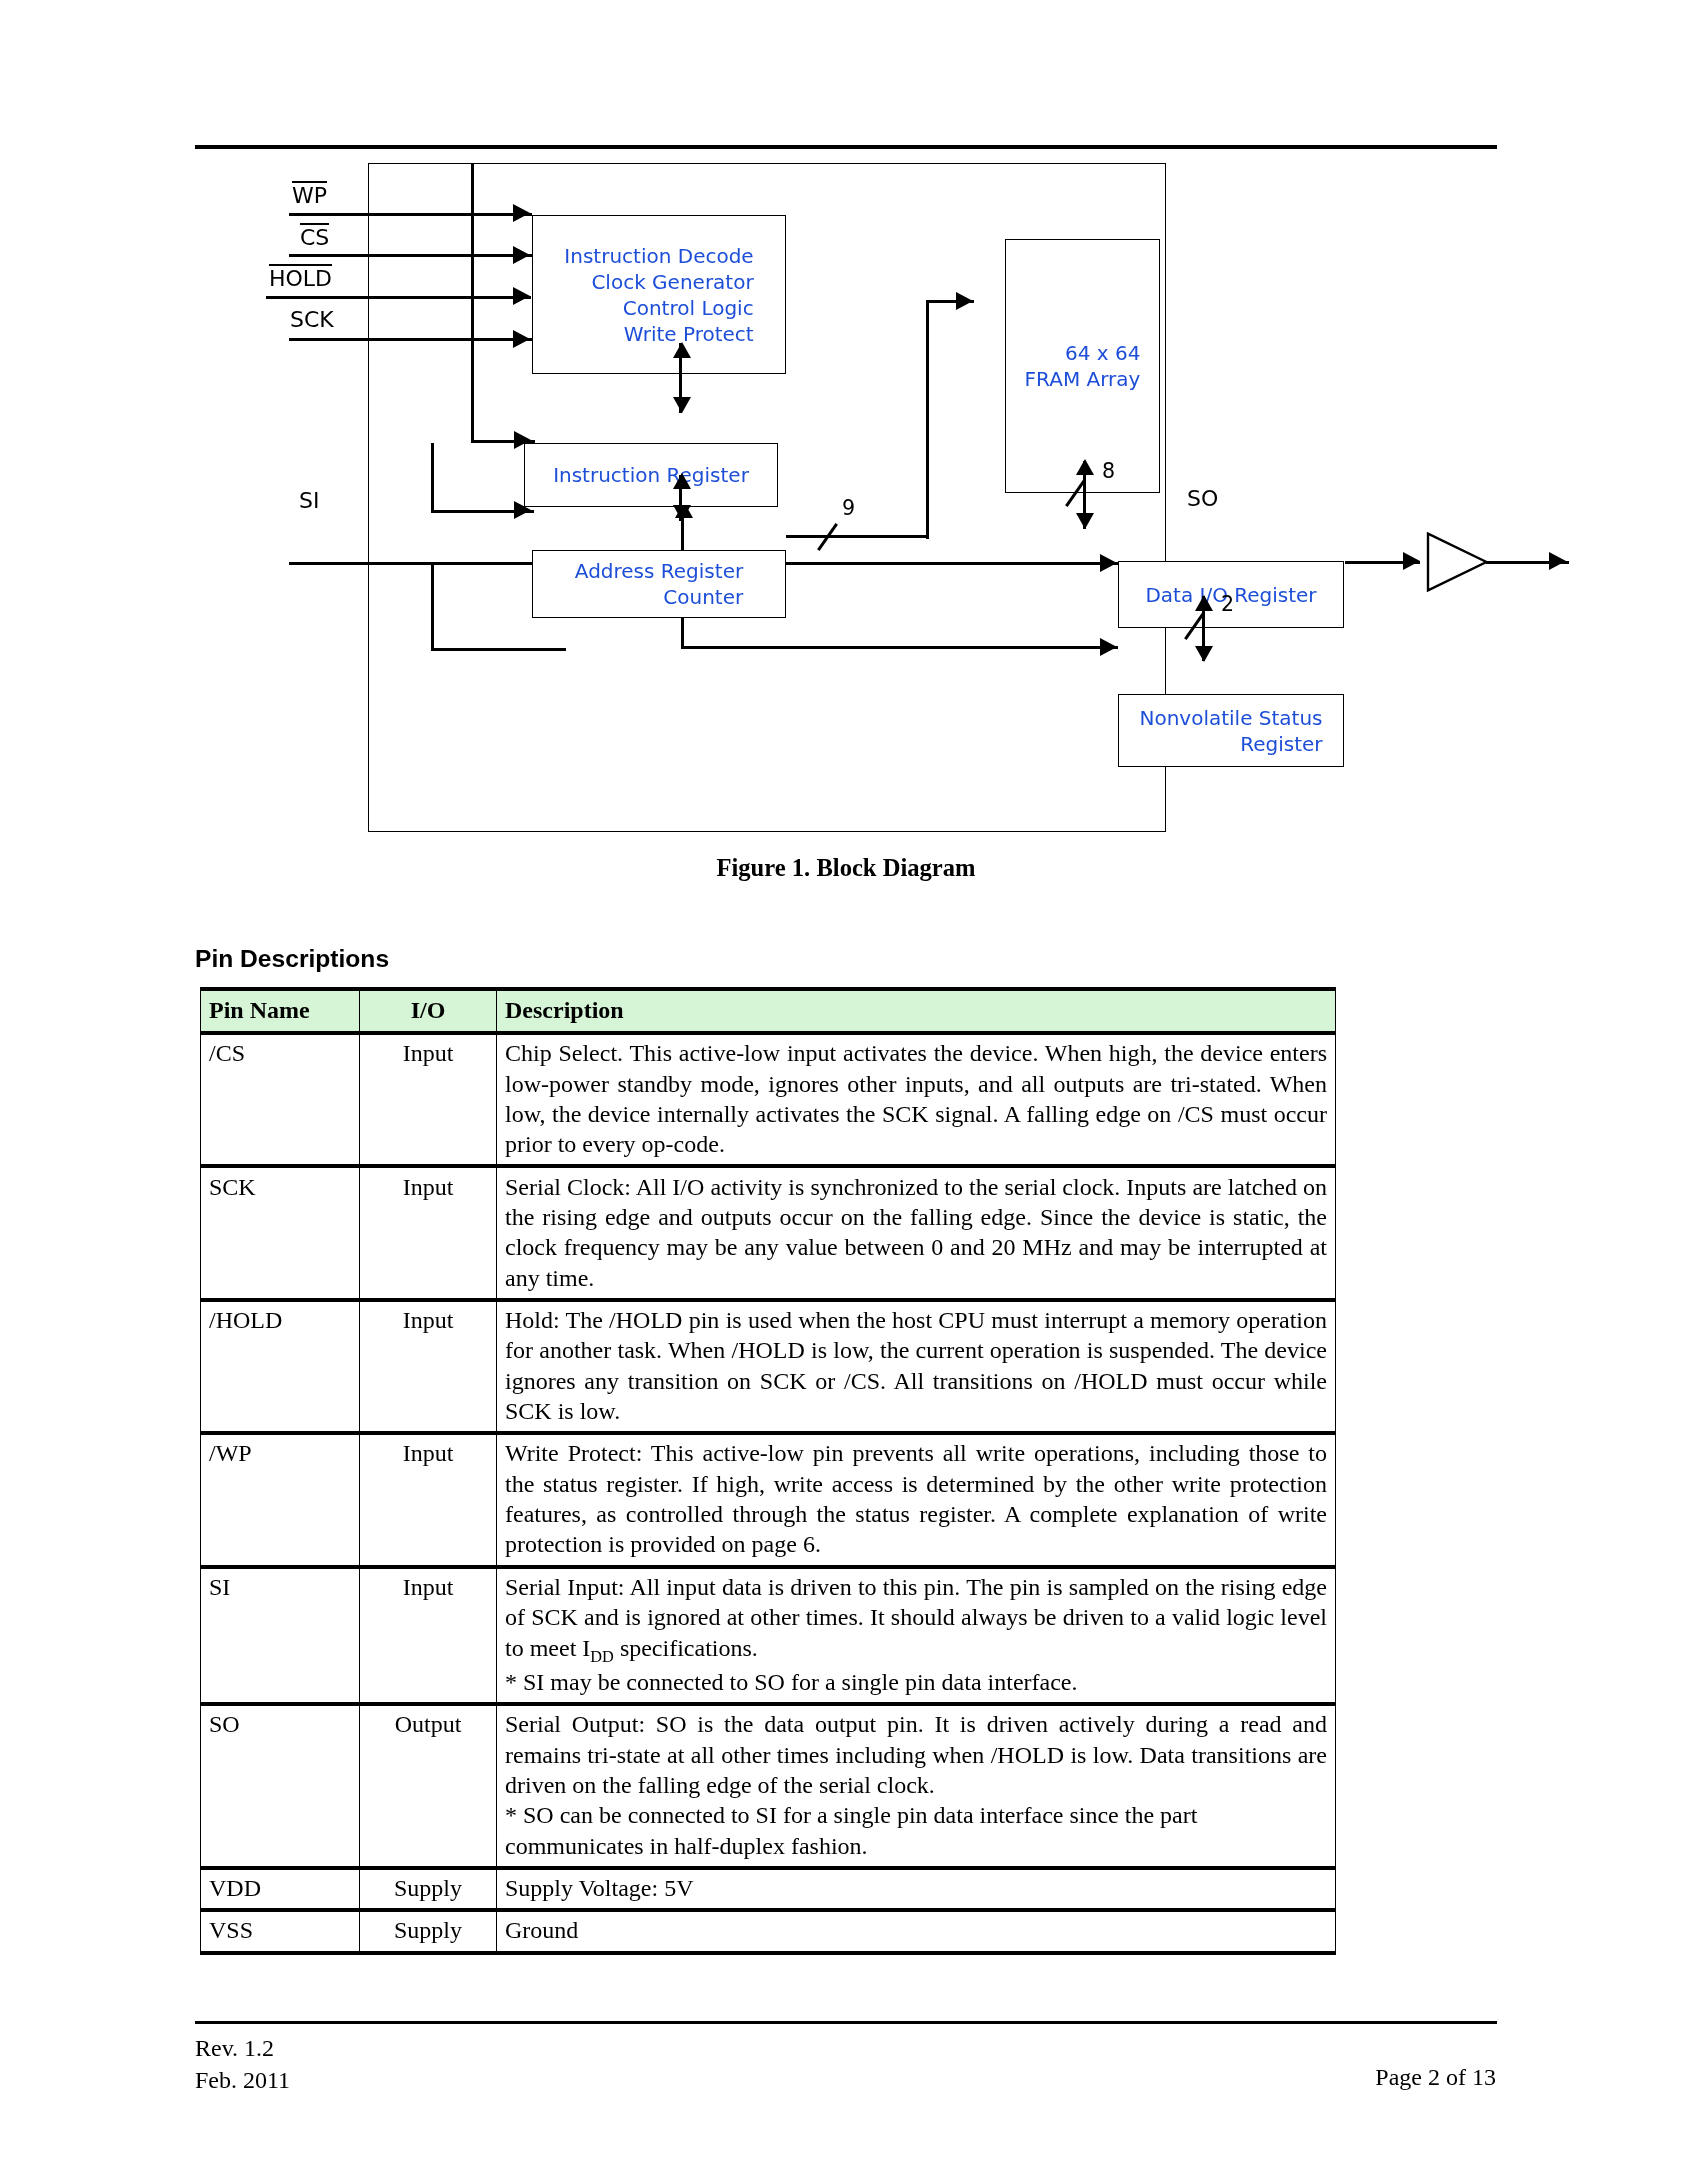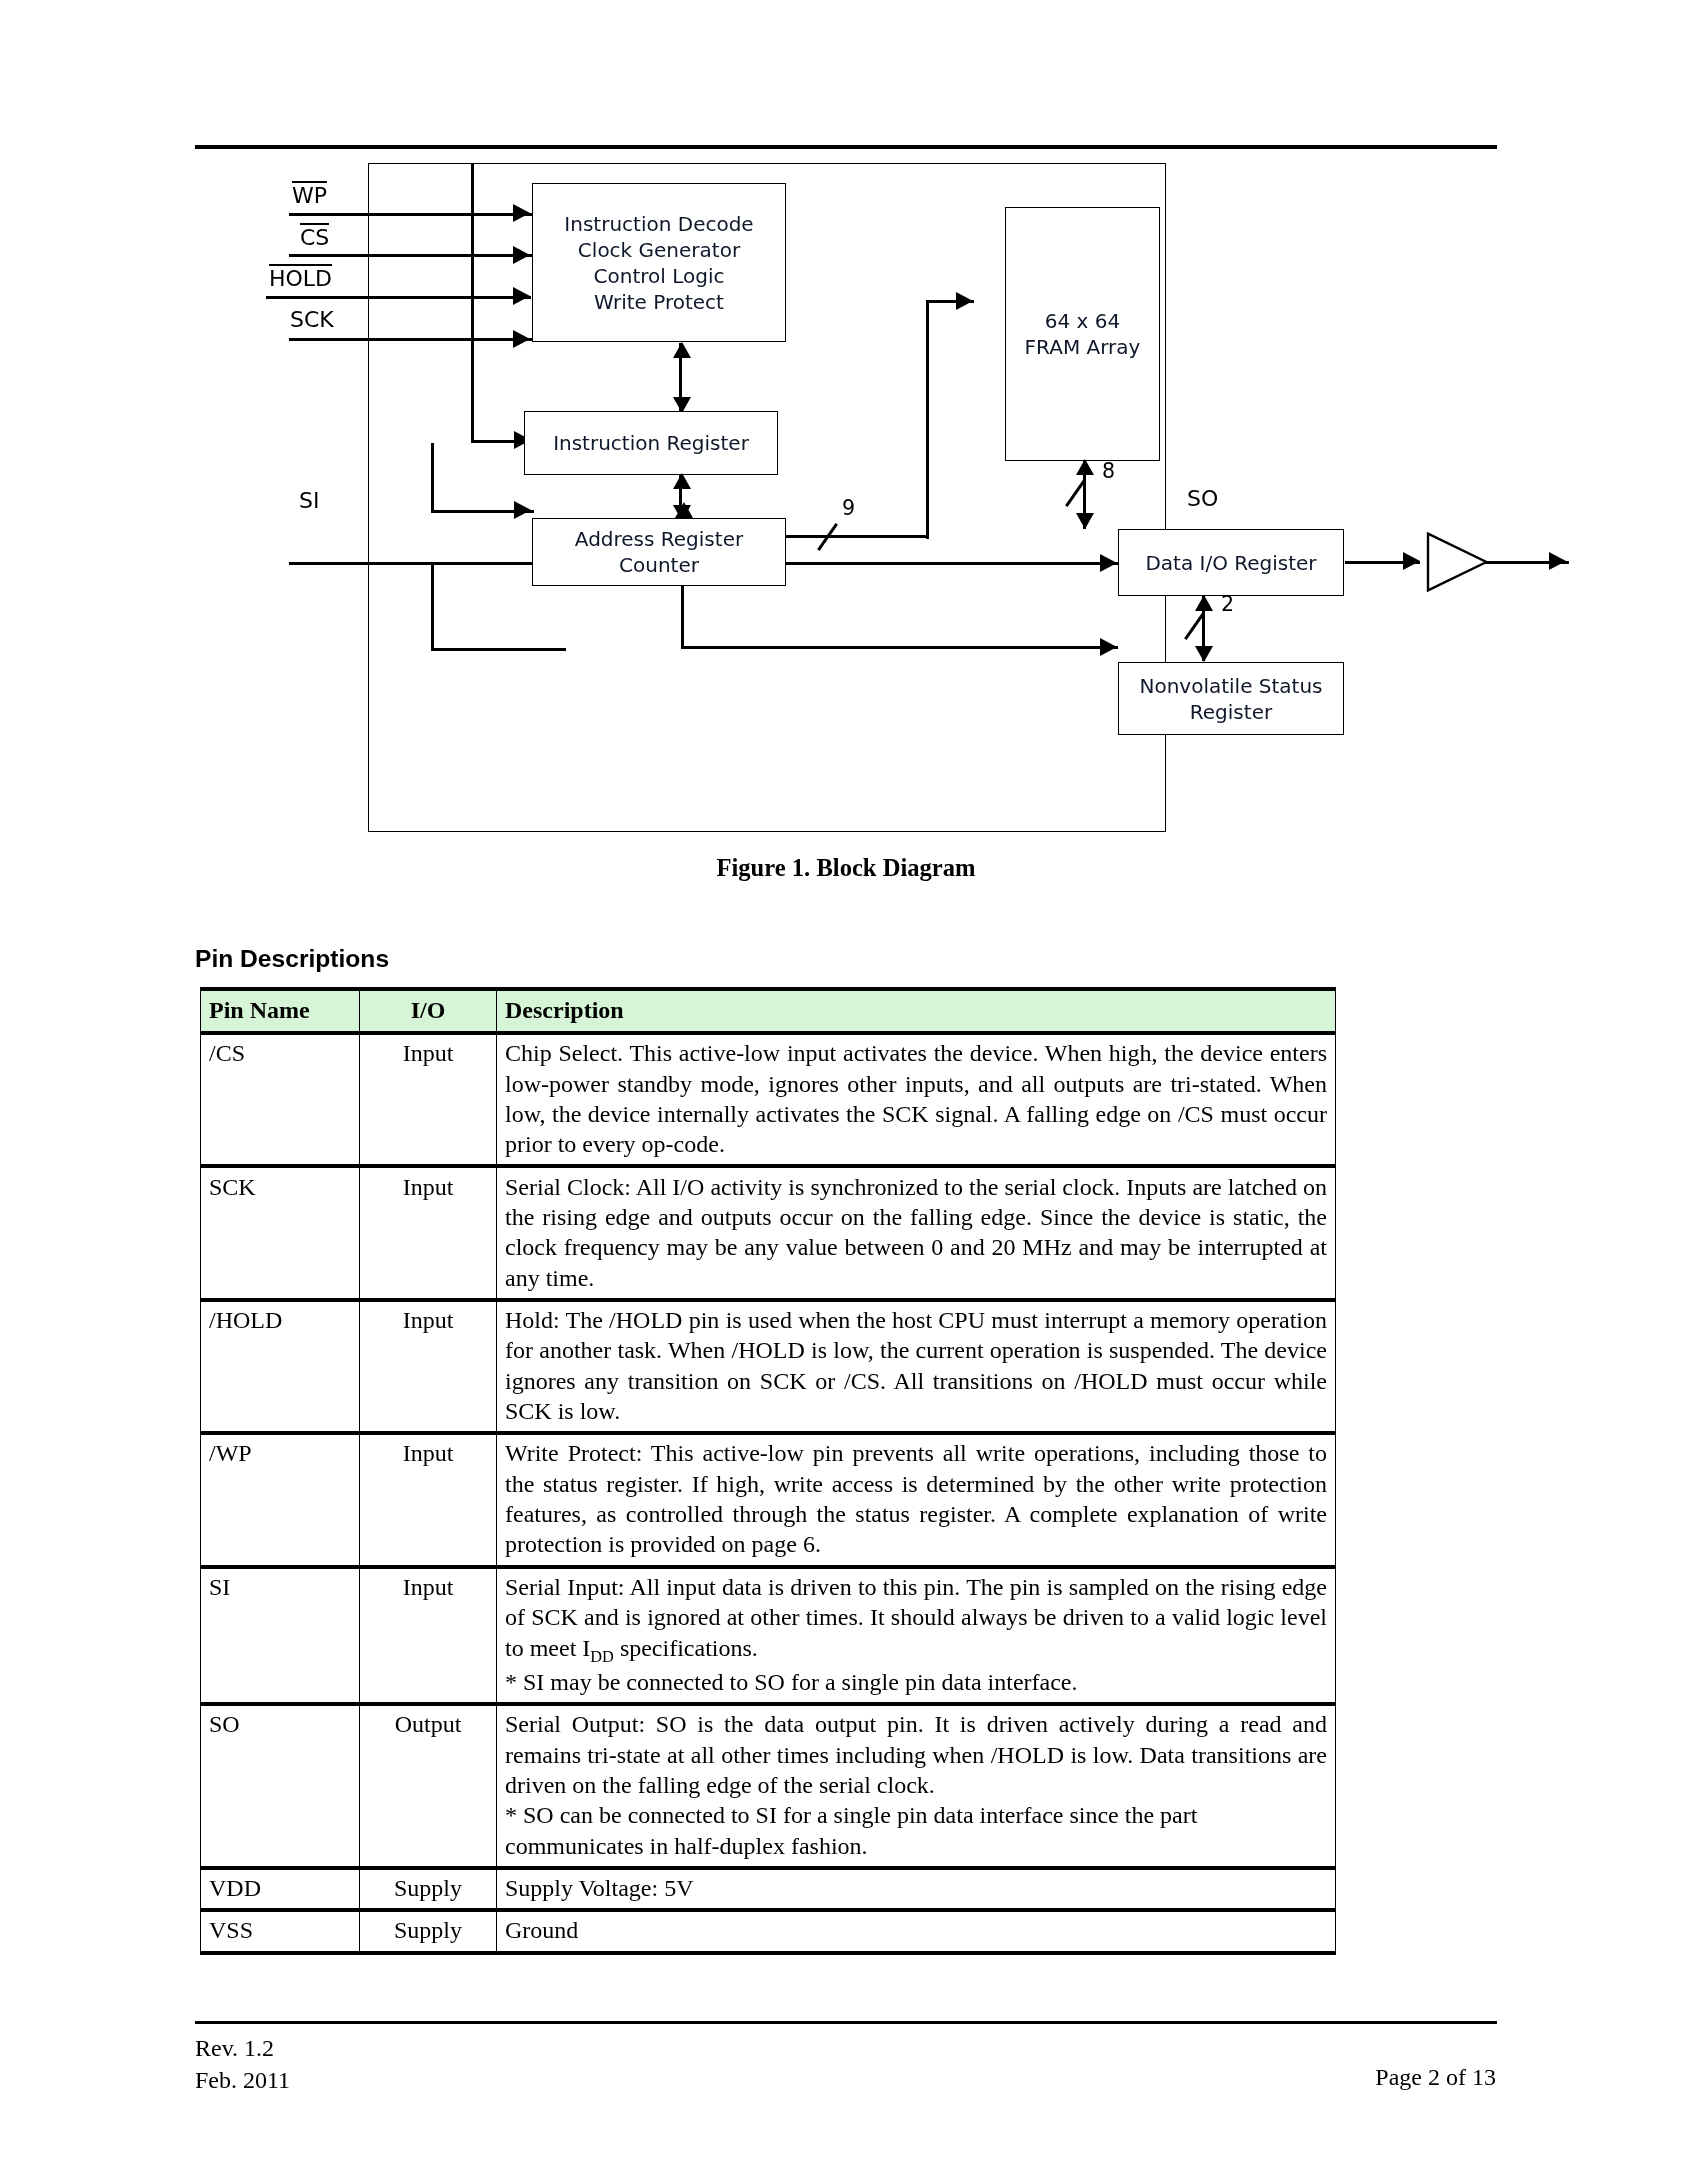--- a/index.html
+++ b/index.html
@@ -79,25 +79,26 @@
     box-sizing: border-box;
   }
   .blk {
     position: absolute;
     border: 1.6px solid #000;
     box-sizing: border-box;
     background: #fff;
     font-family: "DejaVu Sans", sans-serif;
     font-size: 20px;
     line-height: 26px;
-    text-align: center;
+    text-align: right;
     display: flex;
     align-items: center;
     justify-content: center;
-    color: #0f172a;
+    color: #1d4ed8;
+    margin-top: 32px;
   }
   .blk span { display: block; }
 
   .pinlabel {
     position: absolute;
     font-family: "DejaVu Sans", sans-serif;
     font-size: 22px;
     color: #000;
     white-space: nowrap;
   }

